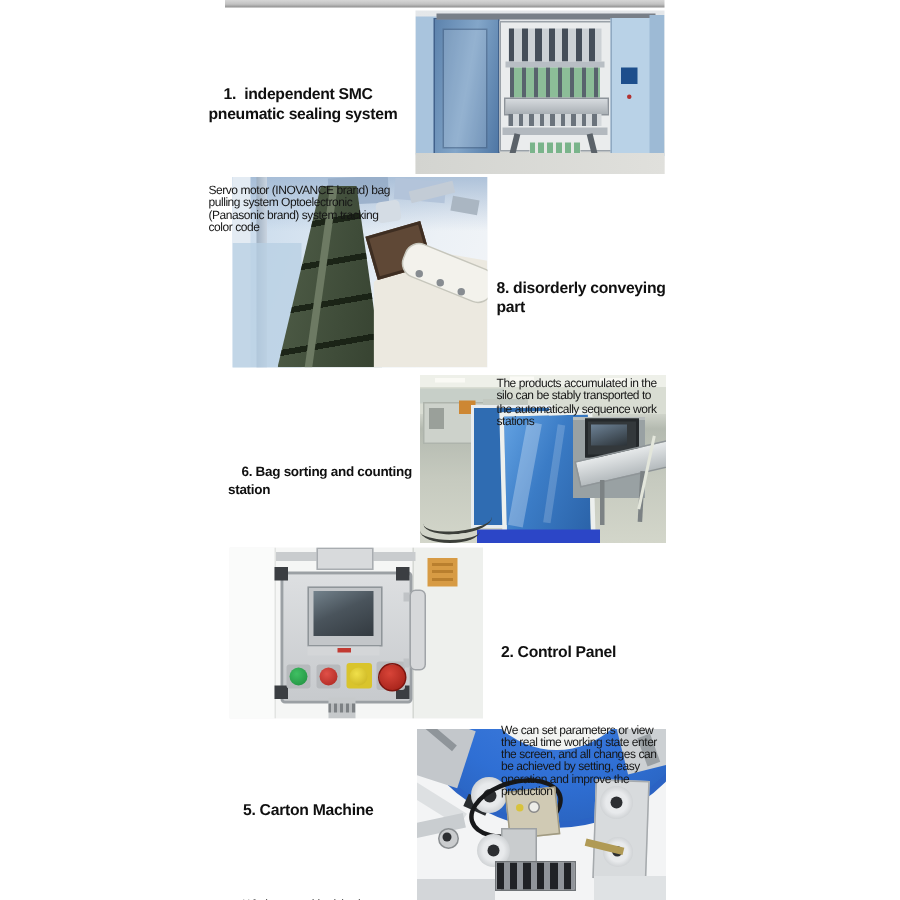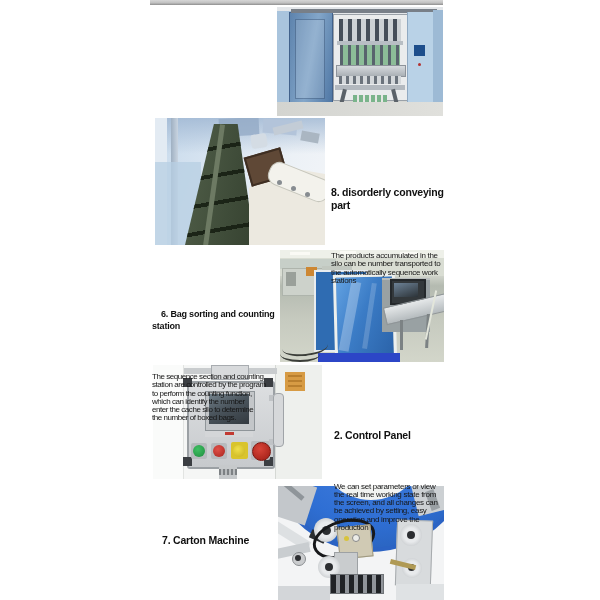--- a/index.html
+++ b/index.html
@@ -36,20 +36,28 @@
   .strip { left:150px; top:0; width:293px; height:5px;
            background:linear-gradient(180deg,#d6d6d6 0%,#c2c2c2 55%,#8e8e8e 100%); }
 </style>
 </head>
 <body>
 
 <div class="canvas">
 
   <div class="shp strip"></div>
 
+  <div class="txt s1" style="left:139px; top:21px;">
+    <h4>1.  independent SMC
+pneumatic sealing system</h4>
+    <p>Servo motor (INOVANCE brand) bag
+pulling system Optoelectronic
+(Panasonic brand) system tracking
+color code</p>
+  </div>
 
   <div class="ph ph1">
     <div class="shp" style="left:0;top:4px;width:14px;height:92px;background:#a9c4dd;"></div>
     <div class="shp" style="left:12px;top:5px;width:42px;height:92px;background:linear-gradient(100deg,#5d83ad,#83a6c9 50%,#4e76a4);border:1px solid #41618b;"></div>
     <div class="shp" style="left:18px;top:12px;width:28px;height:78px;background:rgba(255,255,255,0.14);border:1px solid rgba(25,55,95,0.4);"></div>
     <div class="shp" style="left:14px;top:2px;width:146px;height:4px;background:#787f88;"></div>
     <div class="shp" style="left:56px;top:7px;width:74px;height:85px;background:#eaeced;border:1px solid #9aa1a8;"></div>
     <div class="shp" style="left:62px;top:12px;width:62px;height:22px;background:repeating-linear-gradient(90deg,#454e59 0 4px,#ccd1d5 4px 9px);"></div>
     <div class="shp" style="left:60px;top:34px;width:66px;height:4px;background:#b8bec4;"></div>
     <div class="shp" style="left:63px;top:38px;width:60px;height:20px;background:repeating-linear-gradient(90deg,#58636d 0 3px,#8cbd98 3px 8px);"></div>
@@ -85,34 +93,28 @@
     <div class="shp" style="left:150px;top:74px;width:5px;height:5px;background:#878c91;border-radius:50%;"></div>
     <div class="shp" style="left:118px;top:6px;width:30px;height:8px;background:#c3ccd6;transform:rotate(-14deg);"></div>
     <div class="shp" style="left:146px;top:14px;width:18px;height:10px;background:#aab6c2;transform:rotate(10deg);"></div>
     <div class="shp" style="left:96px;top:16px;width:16px;height:14px;background:#d4dce4;border-radius:3px;transform:rotate(-8deg);"></div>
   </div>
 
   <div class="txt s2" style="left:331px; top:150px;">
     <h4>8. disorderly conveying
 part</h4>
     <p>The products accumulated in the
-silo can be number transported to
+silo can be stably transported to
 the automatically sequence work
 stations</p>
   </div>
 
   <div class="txt s3" style="left:152px; top:272px;">
     <h4>6. Bag sorting and counting
 station</h4>
-    <p>The sequence section and counting
-station are controlled by the program
-to perform the counting function,
-which can identify the number
-enter the cache silo to determine
-the number of boxed bags.</p>
   </div>
 
   <div class="ph ph3">
     <div class="shp" style="left:0;top:0;width:164px;height:8px;background:#eef0e9;"></div>
     <div class="shp" style="left:10px;top:2px;width:20px;height:3px;background:#fafaf5;"></div>
     <div class="shp" style="left:60px;top:1px;width:16px;height:3px;background:#fafaf5;"></div>
     <div class="shp" style="left:120px;top:2px;width:18px;height:3px;background:#fafaf5;"></div>
     <div class="shp" style="left:0;top:8px;width:164px;height:18px;background:#d9ddd3;"></div>
     <div class="shp" style="left:0;top:9px;width:56px;height:10px;background:#c7cfc8;"></div>
     <div class="shp" style="left:2px;top:18px;width:40px;height:26px;background:#cdd2cb;border:1px solid #aeb4ac;"></div>
@@ -166,29 +168,29 @@
     <div class="shp" style="left:116px;top:30px;width:6px;height:6px;background:#c0c3c6;"></div>
     <div class="shp" style="left:116px;top:74px;width:6px;height:6px;background:#c0c3c6;"></div>
     <div class="shp" style="left:120px;top:28px;width:9px;height:52px;background:#d6d8da;border:1px solid #a0a4a8;border-radius:4px;"></div>
     <div class="shp" style="left:66px;top:100px;width:18px;height:14px;background:#c6c9cb;"></div>
     <div class="shp" style="left:66px;top:104px;width:18px;height:6px;background:repeating-linear-gradient(90deg,#7d8184 0 2px,#b9bcbe 2px 4px);"></div>
   </div>
 
   <div class="txt s4" style="left:334px; top:393px;">
     <h4>2. Control Panel</h4>
     <p>We can set parameters or view
-the real time working state from
+the real time working state enter
 the screen, and all changes can
 be achieved by setting, easy
 operation and improve the
 production</p>
   </div>
 
   <div class="txt s5" style="left:162px; top:498px;">
-    <h4>7. Carton Machine</h4>
+    <h4>5. Carton Machine</h4>
     <p>Whole set machine inlcudes:
 Put  and suction box part
 Lower ear part
 Unloading port opening/detection part
 Lower pocket part
 Upper auxiliary ear
 Upper ear part
 Output of box</p>
   </div>
 

